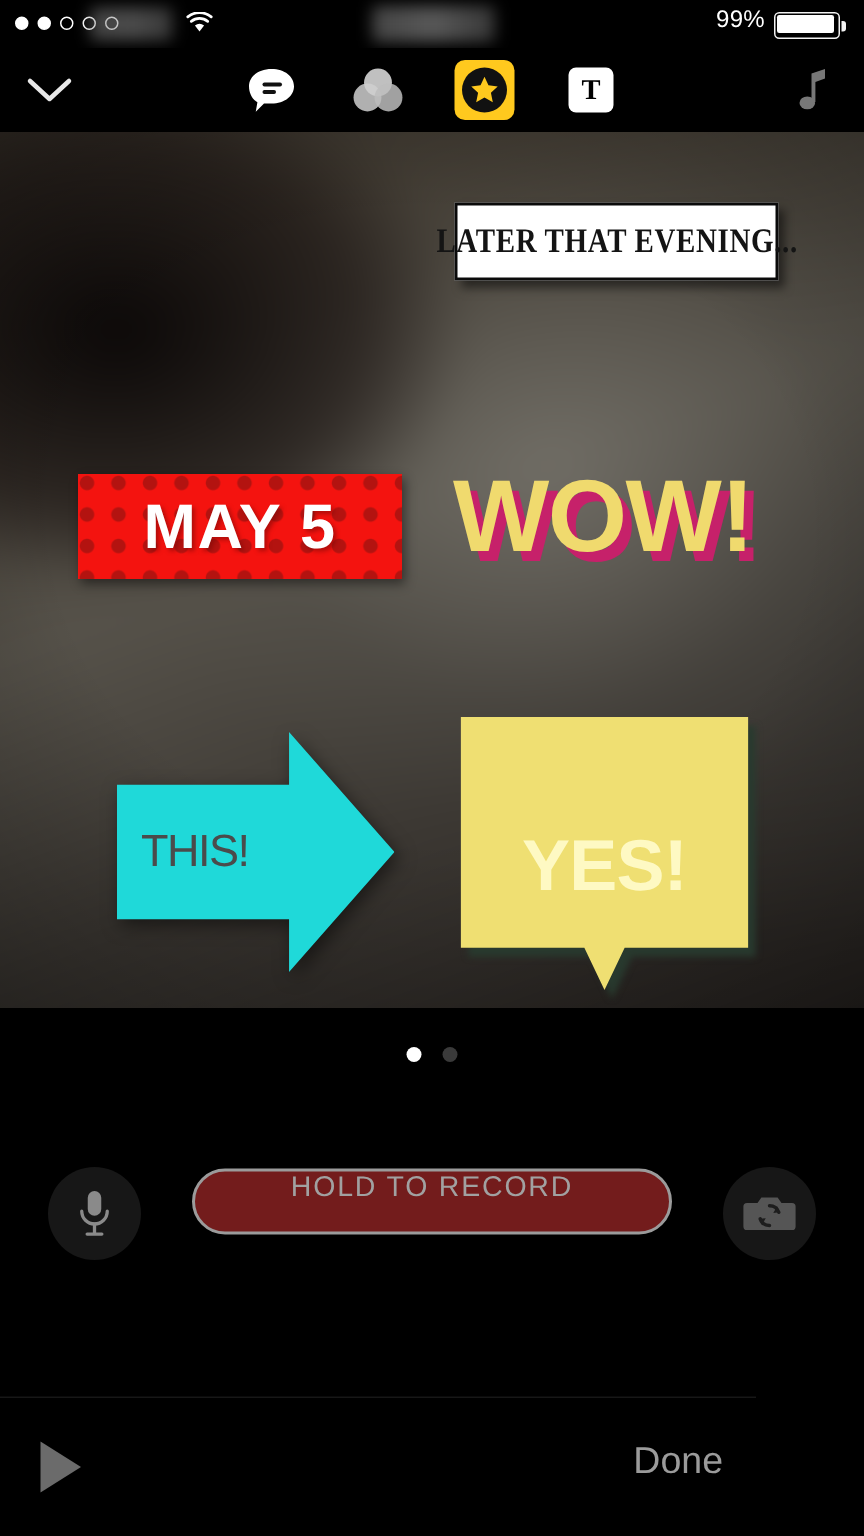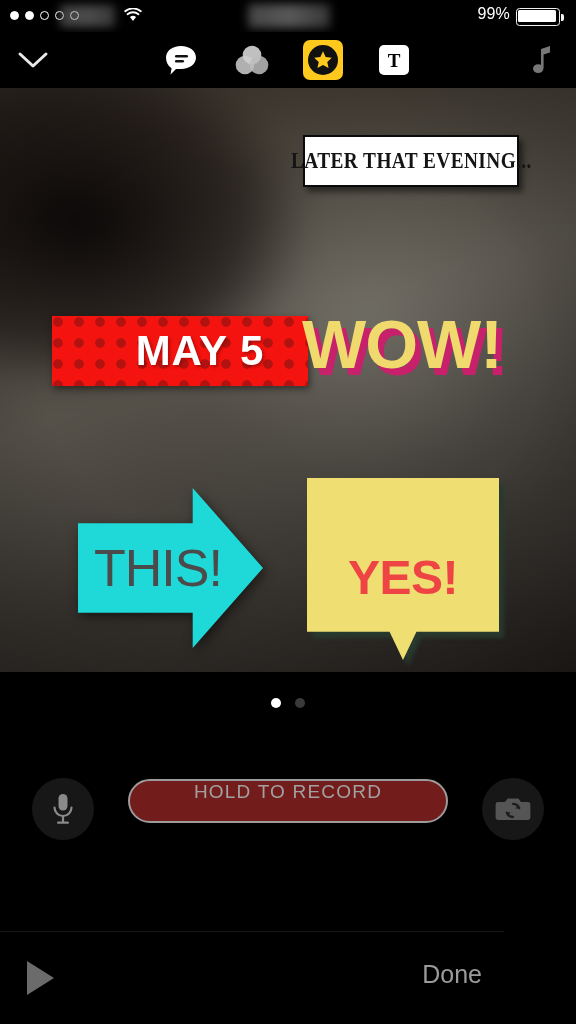--- a/index.html
+++ b/index.html
@@ -58,43 +58,43 @@
     box-sizing:border-box;box-shadow:4px 5px 6px rgba(0,0,0,.5);display:flex;align-items:center;justify-content:center;margin-top:36px;}
   .later span{color:#141414;font-family:"Liberation Serif",serif;font-weight:bold;font-size:23px;
     letter-spacing:.5px;transform:scaleX(.84);transform-origin:center;white-space:nowrap;}
 
   
   .may{position:absolute;left:52px;top:228px;width:216px;height:70px;
     background-color:#f4130f;
     background-image:radial-gradient(circle at 6px 6px,#b31310 4.4px,rgba(179,19,16,0) 5.2px);
     background-size:21px 21px;
     box-shadow:2px 3px 7px rgba(0,0,0,.45);
-    display:flex;align-items:center;justify-content:center;padding-left:40px;}
+    display:flex;align-items:center;justify-content:center;}
   .may span{color:#fff;font-weight:bold;font-size:42px;letter-spacing:1px;
     text-shadow:2px 2px 3px rgba(120,10,8,.55);}
 
   
   .wow{position:absolute;left:302px;top:222px;color:#f0da6e;font-weight:bold;font-size:68px;
     letter-spacing:-1px;line-height:1;text-shadow:6px 7px 0 #c6216a;}
 
   
   .arrow{position:absolute;left:78px;top:400px;width:185px;height:160px;
     filter:drop-shadow(3px 4px 6px rgba(0,0,0,.5));}
   .arrow-shape{position:absolute;inset:0;background:#1fd9d9;
     clip-path:polygon(0% 22%, 62% 22%, 62% 0%, 100% 50%, 62% 100%, 62% 78%, 0% 78%);}
   .arrow span{position:absolute;left:16px;top:50%;transform:translateY(-50%);
-    color:#4b4b4b;font-size:52px;font-weight:normal;letter-spacing:-1px;}
+    color:#4b4b4b;font-size:30px;font-weight:normal;letter-spacing:-1px;}
 
   
   .bubble{position:absolute;left:307px;top:390px;width:192px;height:182px;
     filter:drop-shadow(5px 6px 2px rgba(40,58,46,.95));}
   .bubble-shape{position:absolute;inset:0;background:#efdf72;
     clip-path:polygon(0% 0%, 100% 0%, 100% 84.5%, 57% 84.5%, 50% 100%, 43% 84.5%, 0% 84.5%);}
   .bubble span{position:absolute;left:0;right:0;top:72px;text-align:center;
-    color:#ef4444;font-weight:bold;font-size:48px;letter-spacing:-.5px;}
+    color:#fef9c3;font-weight:bold;font-size:48px;letter-spacing:-.5px;}
 
   
   .pagedots{position:absolute;top:672px;left:0;width:576px;height:62px;background:#000;
     display:flex;align-items:center;justify-content:center;gap:14px;z-index:30;}
   .pd{width:10px;height:10px;border-radius:50%;background:#3a3a3a;cursor:pointer;}
   .pd.active{background:#fff;}
 
   
   .recordbar{position:absolute;top:734px;left:0;width:576px;height:180px;background:#000;z-index:30;}
   .circ-btn{position:absolute;top:44px;width:62px;height:62px;border-radius:50%;background:#171717;

